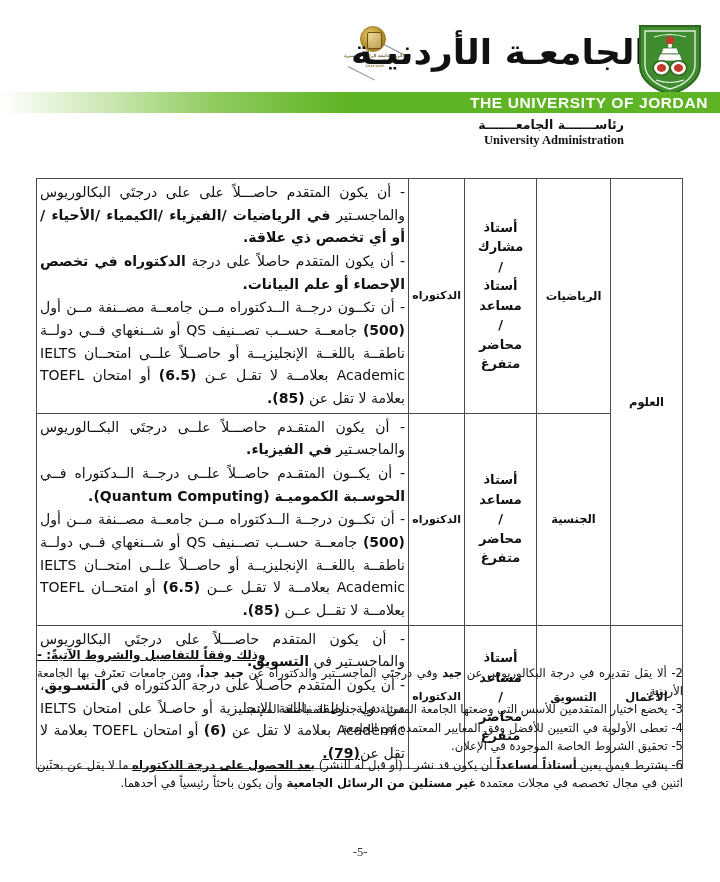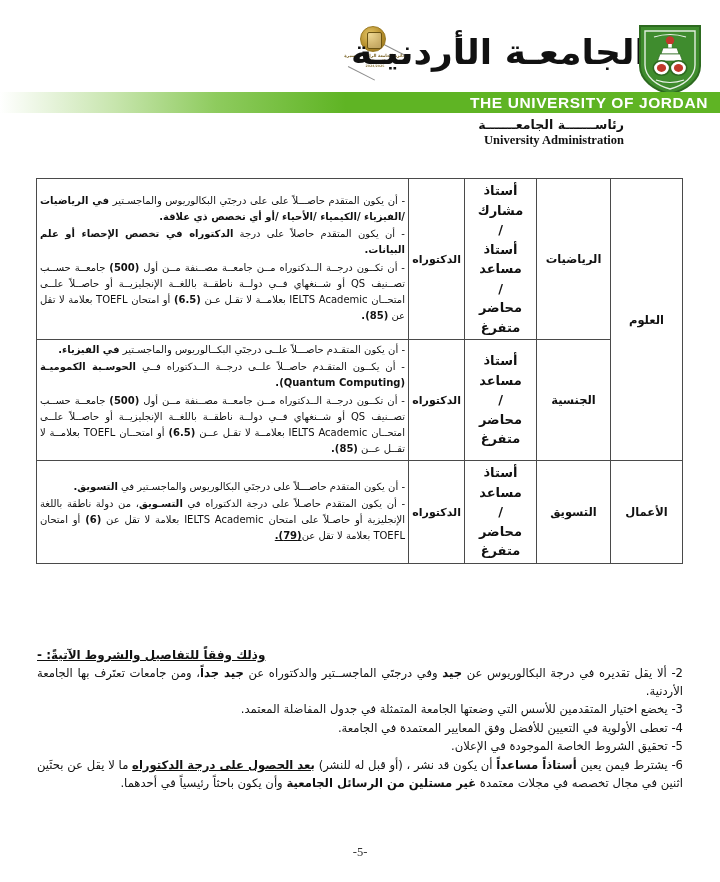--- a/index.html
+++ b/index.html
@@ -90,21 +90,21 @@
     border: 1px solid #4a4a4a;
     vertical-align: middle;
     padding: 2px 3px;
     font-family: "DejaVu Sans", sans-serif;
     color:#111;
   }
   td.c-faculty { width: 72px; text-align:center; font-size: 11.5px; font-weight:700; }
   td.c-dept    { width: 74px; text-align:center; font-size: 11.5px; font-weight:700; }
   td.c-rank    { width: 72px; text-align:center; font-size: 13px; font-weight:700; line-height:1.5; }
   td.c-degree  { width: 56px; text-align:right; font-size: 11px; font-weight:700; }
-  td.c-req     { width: 372px; text-align:justify; font-size: 10px; line-height: 1.62; padding: 4px 6px; }
+  td.c-req     { width: 372px; text-align:justify; font-size: 14px; line-height: 1.62; padding: 4px 6px; }
 
   td.c-req ul { list-style:none; margin:0; padding:0; }
   td.c-req li { margin:0 0 1px 0; padding:0; text-align: justify; text-justify: inter-word; }
   td.c-req li::before { content: "- "; }
 
   
   .cond { position:absolute; left: 37px; top: 648px; width: 646px; direction: rtl; }
   .cond-title {
     text-align: left; font-size: 12px; font-weight: 800;
     text-decoration: underline; margin: 0 0 3px 0;

